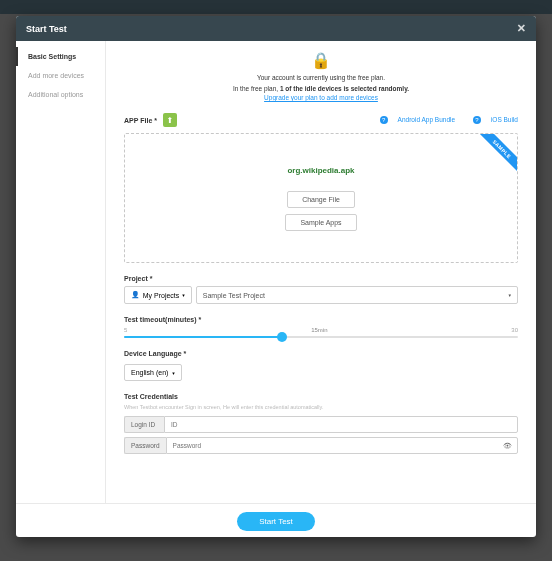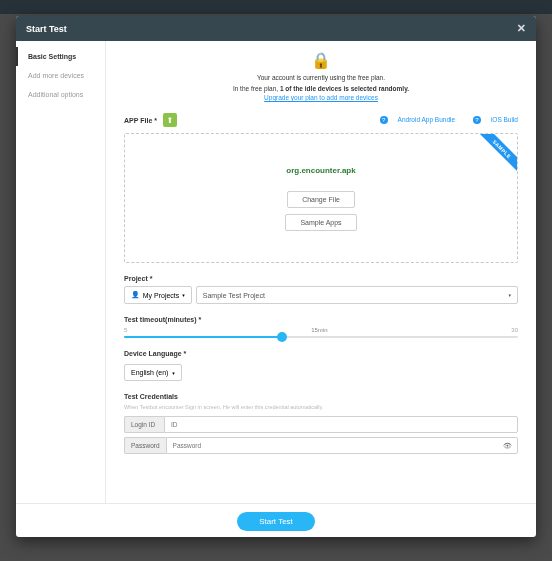--- a/index.html
+++ b/index.html
@@ -83,21 +83,21 @@
         <div class="help-links">
           <span><span class="q">?</span><span>Android App Bundle</span></span>
           <span><span class="q">?</span><span>iOS Build</span></span>
         </div>
       </div>
 
       <div class="dropzone">
         <div class="ribbon">
             <span>SAMPLE</span>
           </div>
-        <div class="apk">org.encounter.apk</div>
+        <div class="apk">org.wikipedia.apk</div>
         <button class="minibtn">Change File</button>
         <button class="minibtn">Sample Apps</button>
       </div>
 
       <div class="row-lbl">Project *</div>
       <div class="proj-row">
         <div class="proj-dd">
           <span>👤</span>
           <span>My Projects</span>
           <span class="caret">▾</span>

